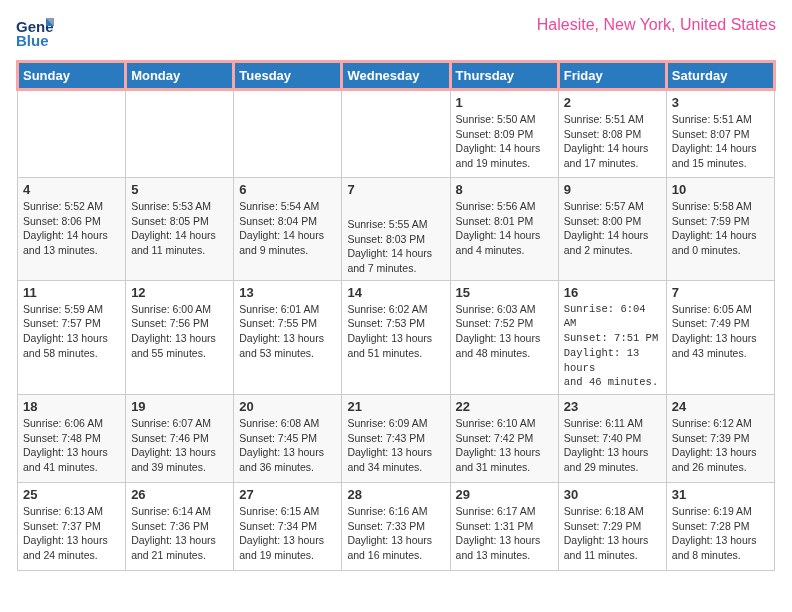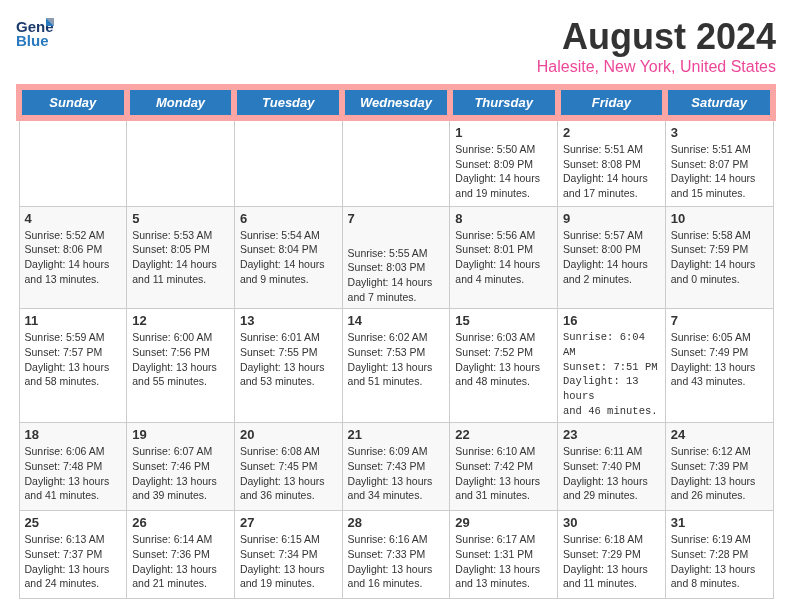--- a/index.html
+++ b/index.html
@@ -38,23 +38,22 @@
       width: 100%;
       border-collapse: collapse;
       table-layout: fixed;
     }
     thead th {
       background-color: #2a7abf;
       color: #fff;
       font-size: 13px;
       font-weight: bold;
       padding: 5px 4px;
-      text-align: center;
-      border: 6px solid #fca5a5;
-      font-style: italic;
+      text-align: left;
+      border: 3px solid #fca5a5;
     }
     tbody td {
       border: 1px solid #ccc;
       vertical-align: top;
       padding: 4px 5px;
       font-size: 11px;
       color: #333;
       height: 88px;
       background: #fff;
     }
@@ -87,21 +86,20 @@
         <svg width="38" height="32" viewBox="0 0 38 32">
           <text x="0" y="16" font-size="15" font-weight="bold" fill="#1a3a6b">General</text>
           <text x="0" y="30" font-size="15" font-weight="bold" fill="#2a7abf">Blue</text>
           <polygon points="30,2 38,10 30,10" fill="#2a7abf"></polygon>
           <polygon points="30,2 38,2 38,10" fill="#1a3a6b" opacity="0.5"></polygon>
         </svg>
       </div>
     </div>
   </div>
   <div class="title-area">
-    <div class="calendar-title">August 2024</div>
     <div class="calendar-subtitle">Halesite, New York, United States</div>
   </div>
 </div>
 
 <table>
   <thead>
     <tr>
     <th>Sunday</th>
         <th>Monday</th>
         <th>Tuesday</th>

